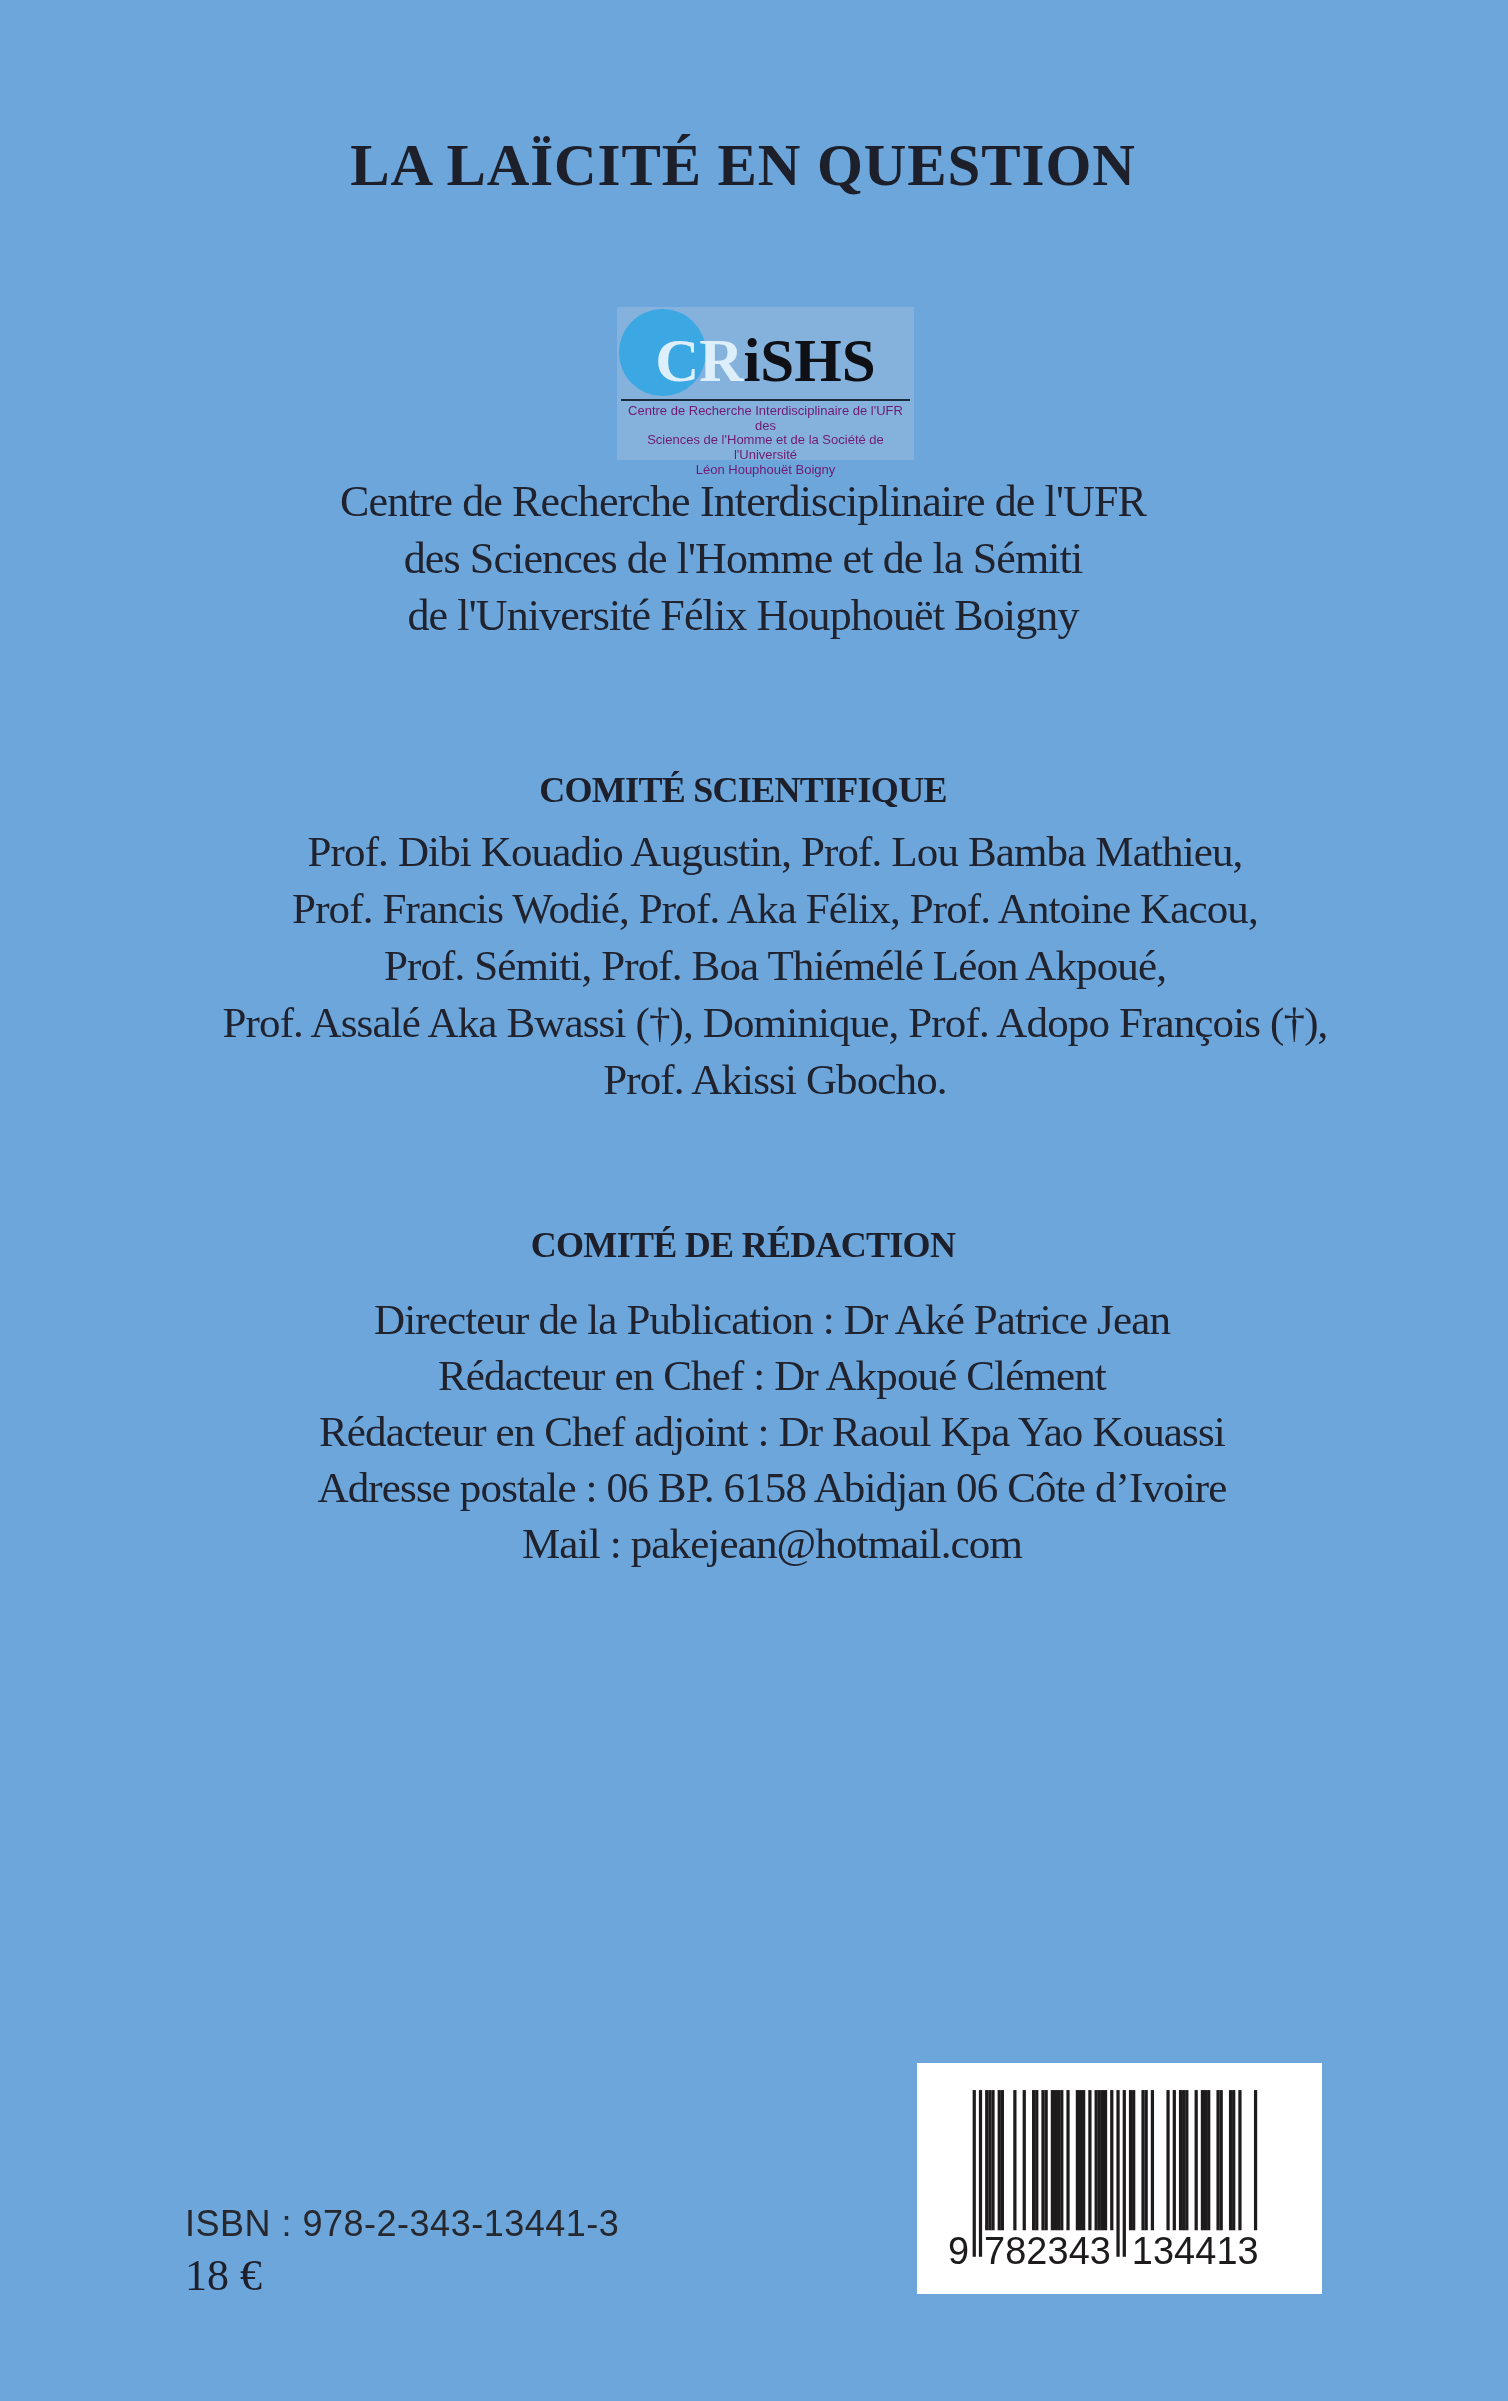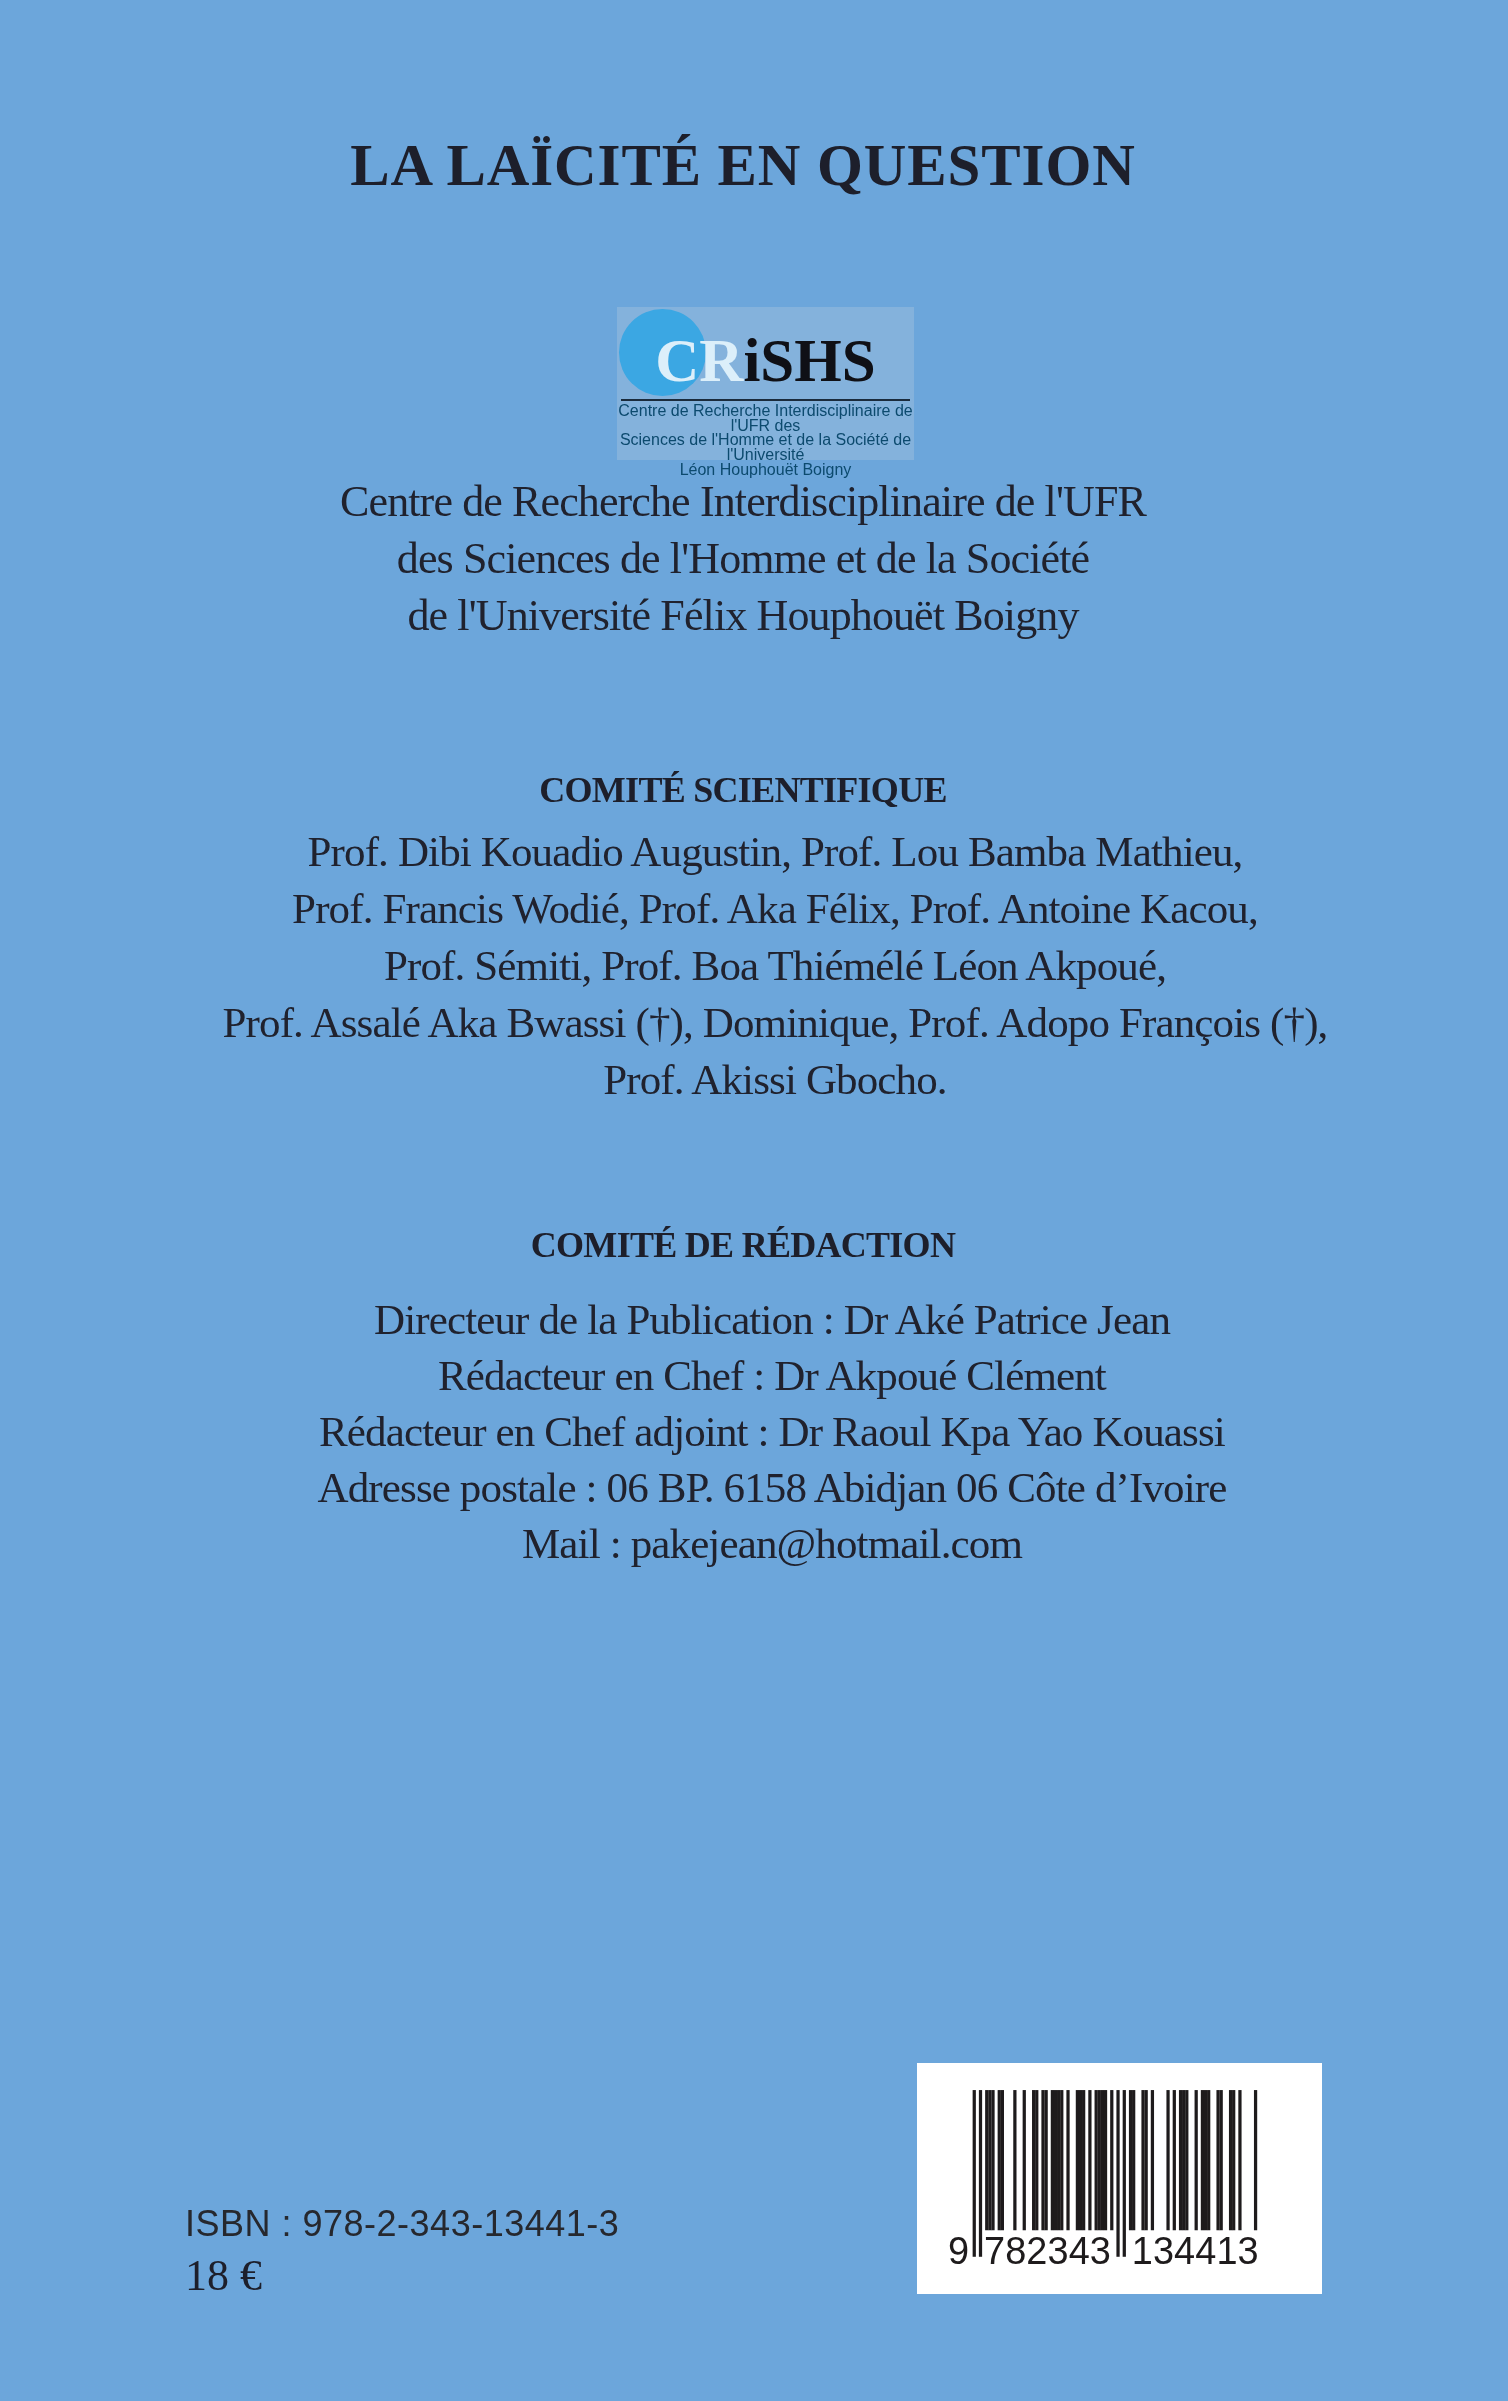--- a/index.html
+++ b/index.html
@@ -67,23 +67,23 @@
     height: 1.9px;
     background: #1A2B3C;
   }
   .logo-sub {
     position: absolute;
     left: 0;
     top: 97px;
     width: 100%;
     text-align: center;
     font-family: "Liberation Sans", "DejaVu Sans", sans-serif;
-    font-size: 16px;
+    font-size: 13px;
     line-height: 14.7px;
-    color: #0c4a6e;
+    color: #701a75;
   }
   
   .center-text {
     position: absolute;
     left: 0;
     width: 100%;
     text-align: center;
     letter-spacing: -0.02em;
   }
   .institution {
@@ -153,21 +153,21 @@
     <div class="logo-rule"></div>
     <div class="logo-sub">
       <div>Centre de Recherche Interdisciplinaire de l'UFR des</div>
       <div>Sciences de l'Homme et de la Société de l'Université</div>
       <div>Léon Houphouët Boigny</div>
     </div>
   </div>
 
   <div class="center-text institution">
     <div>Centre de Recherche Interdisciplinaire de l'UFR</div>
-    <div>des Sciences de l'Homme et de la Société</div>
+    <div>des Sciences de l'Homme et de la Sémiti</div>
     <div>de l'Université Félix Houphouët Boigny</div>
   </div>
 
   <div class="center-text committee-heading sci-heading">COMITÉ SCIENTIFIQUE</div>
 
   <div class="center-text sci-lines">
     <div>Prof. Dibi Kouadio Augustin, Prof. Lou Bamba Mathieu,</div>
     <div>Prof. Francis Wodié, Prof. Aka Félix, Prof. Antoine Kacou,</div>
     <div>Prof. Sémiti, Prof. Boa Thiémélé Léon Akpoué,</div>
     <div>Prof. Assalé Aka Bwassi (†), Dominique, Prof. Adopo François (†),</div>

